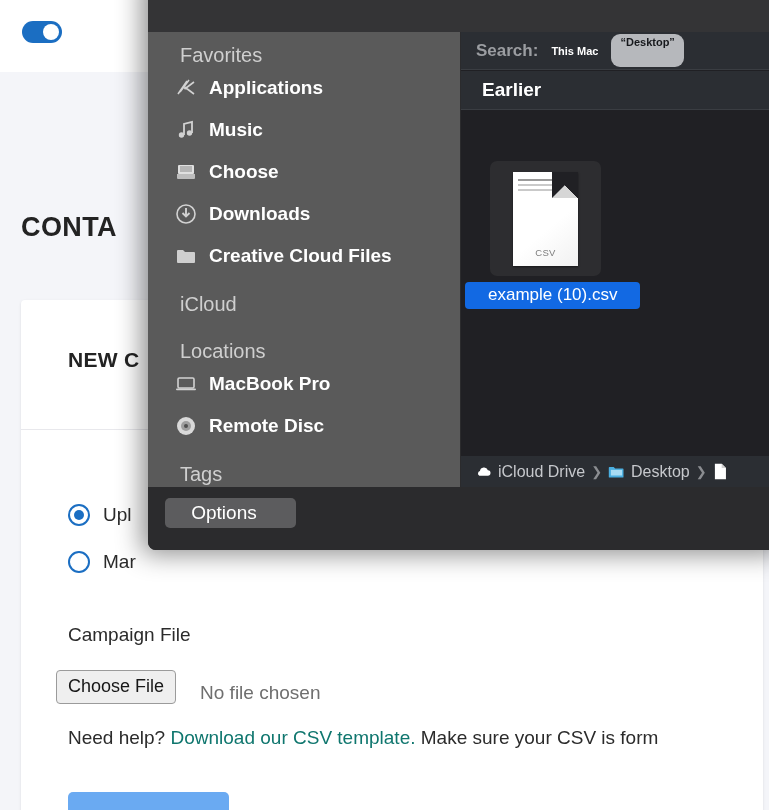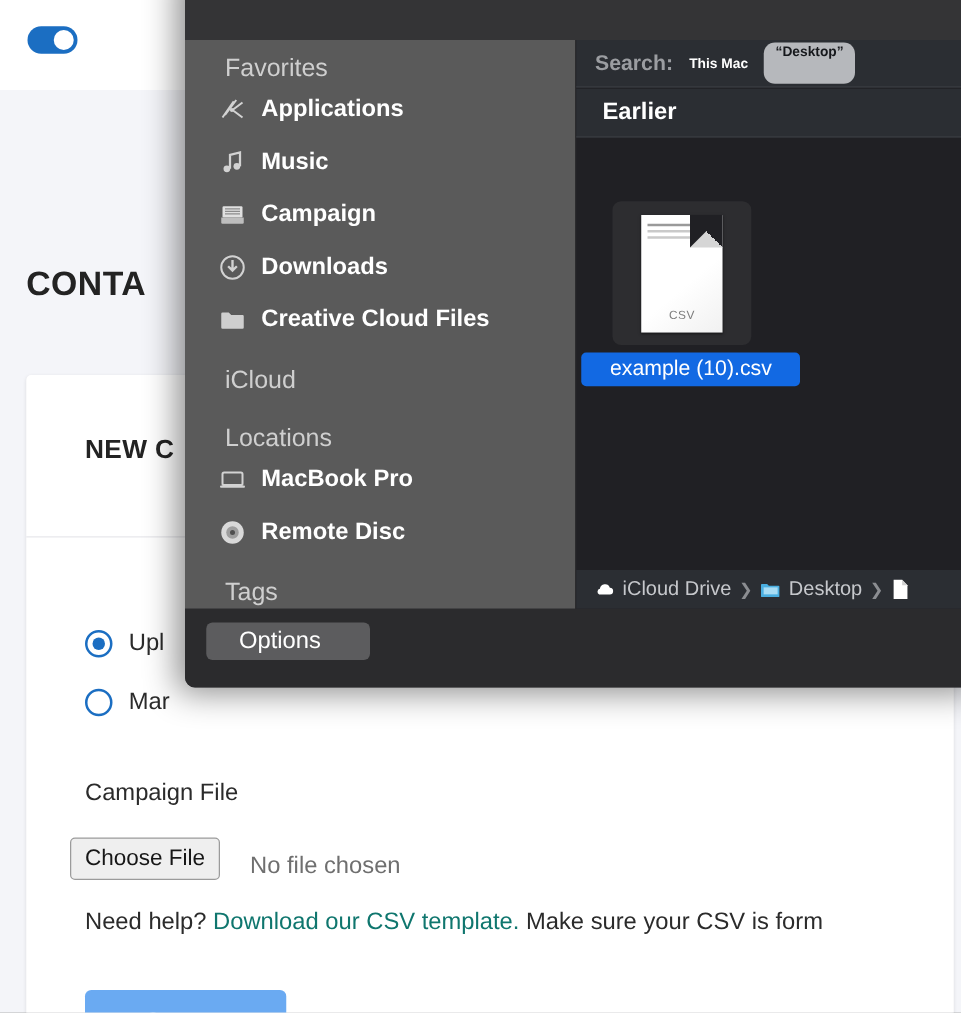--- a/index.html
+++ b/index.html
@@ -276,21 +276,21 @@
         </svg>
         <span>Music</span>
       </div>
 
       <div class="sb-item">
         <svg class="sb-icon" viewBox="0 0 24 24">
           <rect x="4" y="5" width="16" height="9" rx="1" fill="#e0e0e0"></rect>
           <path d="M6 7h12M6 9h12M6 11h12" stroke="#8c8c8c" stroke-width="1"></path>
           <path d="M3 14h18v4a1 1 0 0 1-1 1H4a1 1 0 0 1-1-1z" fill="#bdbdbd"></path>
         </svg>
-        <span>Campaign</span>
+        <span>Choose</span>
       </div>
 
       <div class="sb-item">
         <svg class="sb-icon" viewBox="0 0 24 24">
           <circle cx="12" cy="12" r="9" fill="none" stroke="#d2d2d2" stroke-width="1.6"></circle>
           <path d="M12 6v8M8.5 11l3.5 3.5L15.5 11" stroke="#d2d2d2" stroke-width="1.9" fill="none"></path>
         </svg>
         <span>Downloads</span>
       </div>
 

